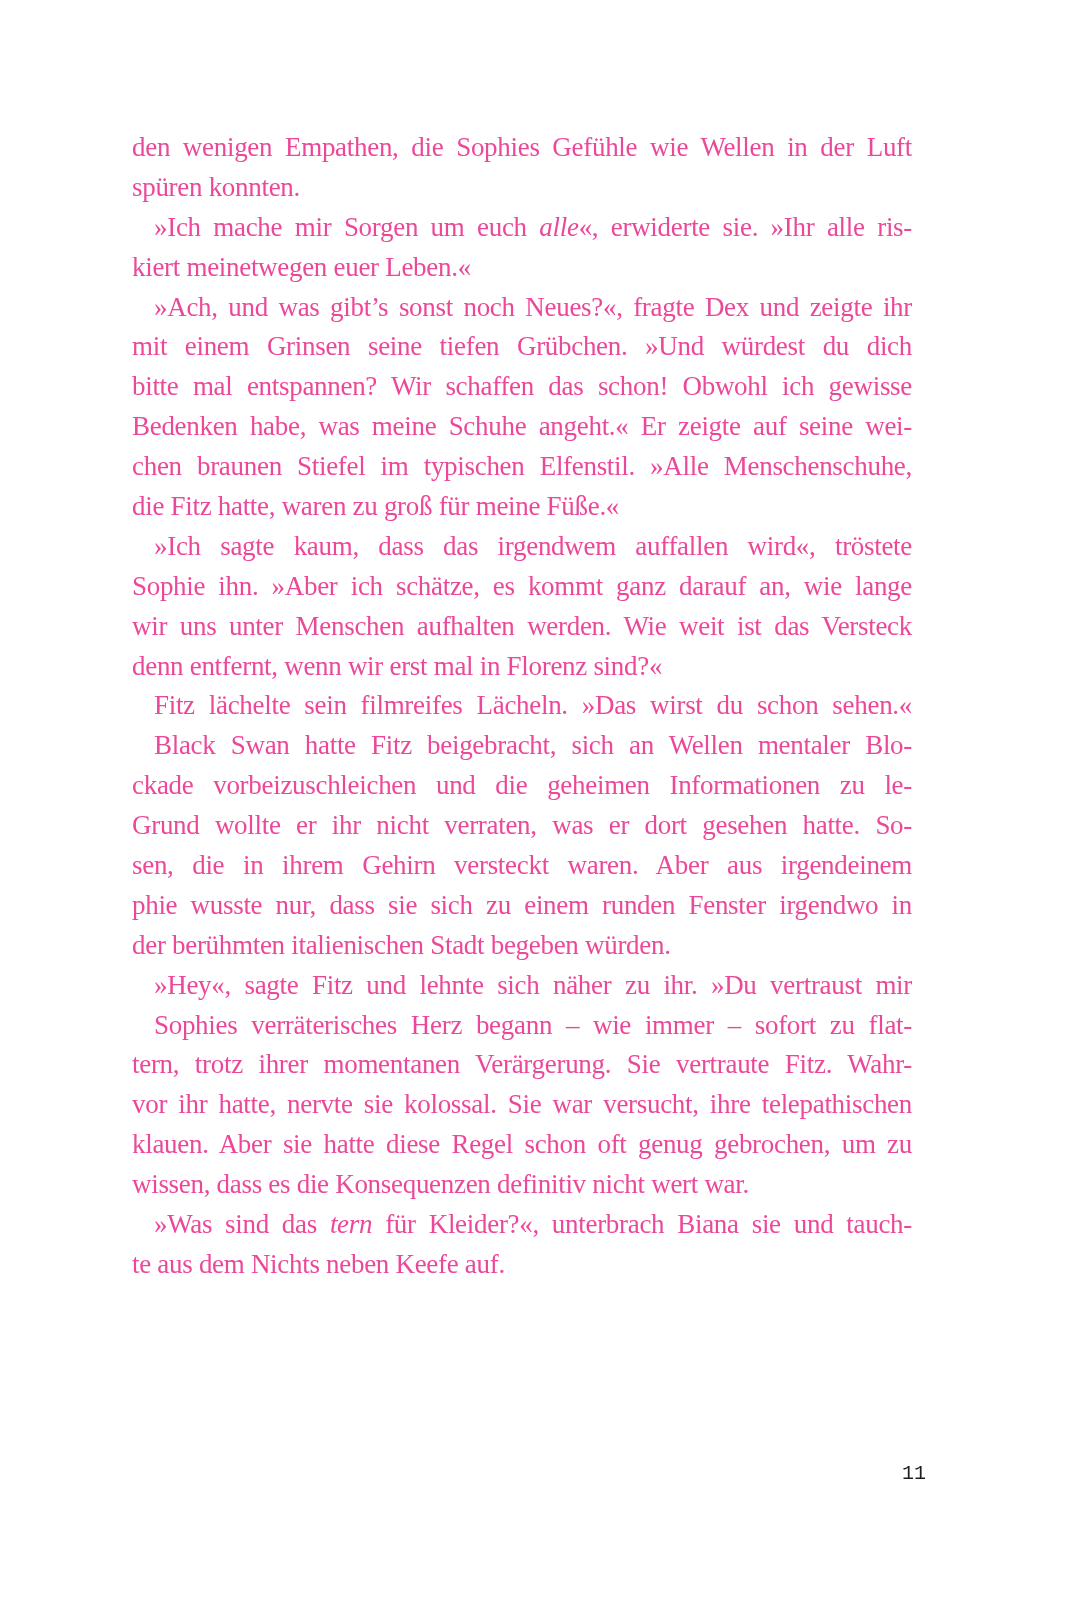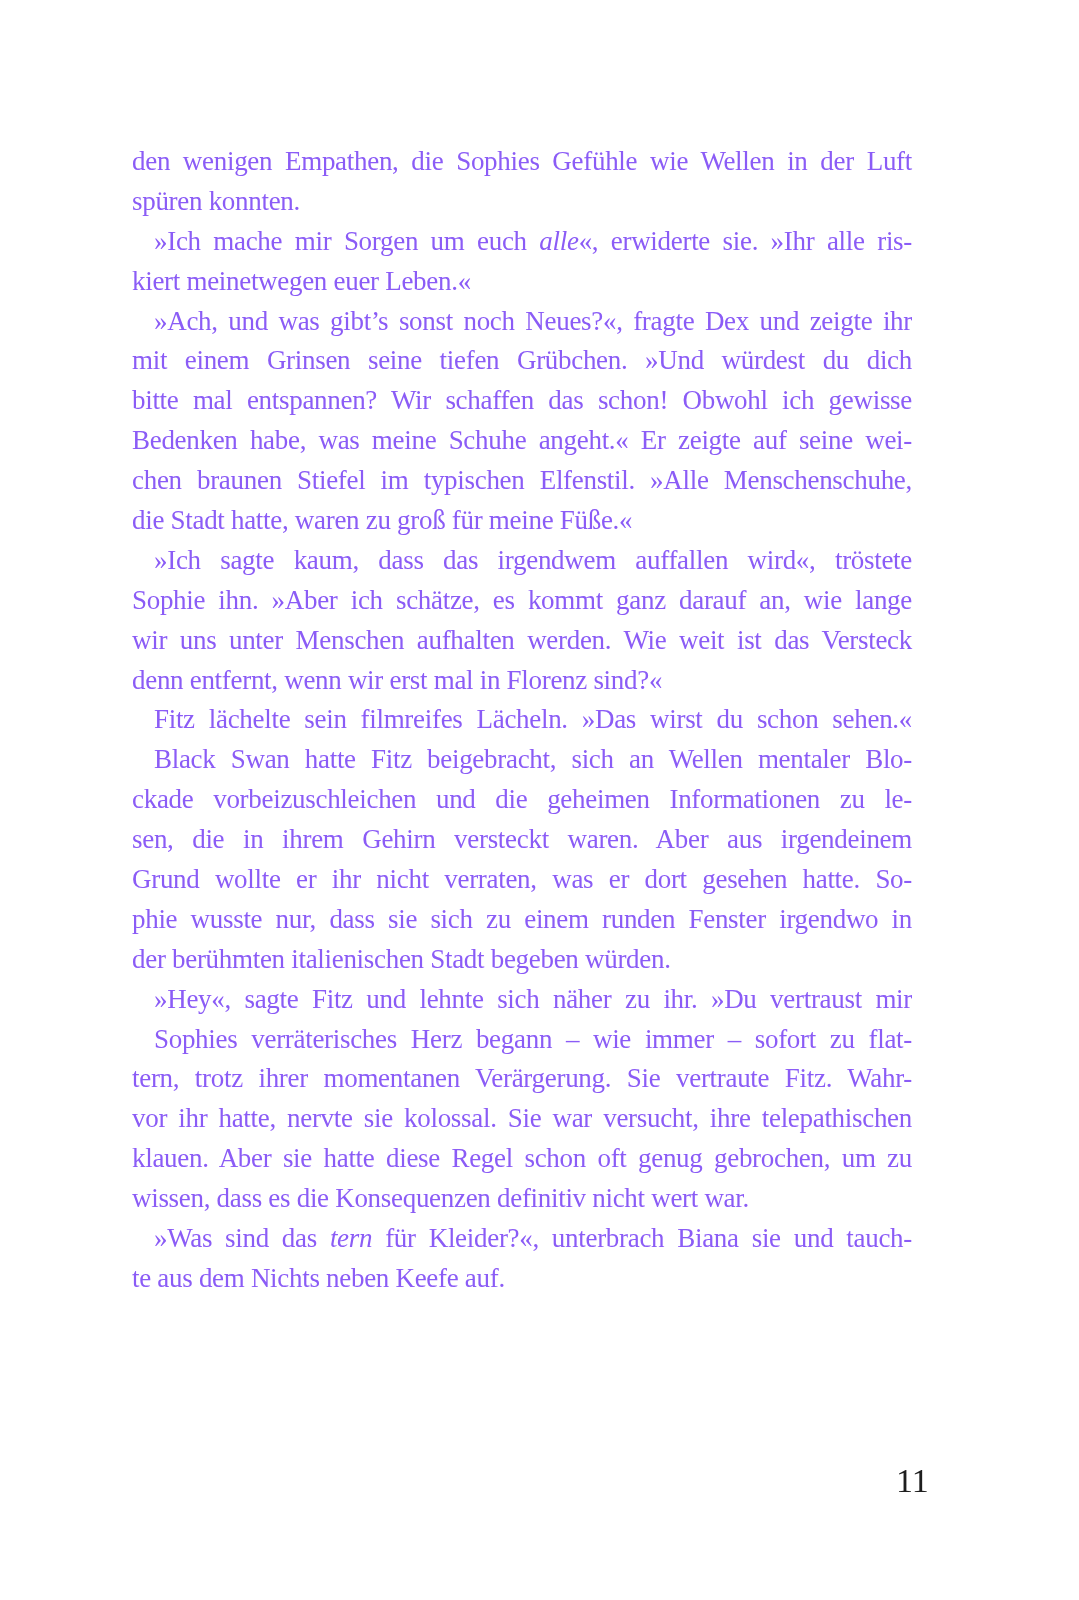--- a/index.html
+++ b/index.html
@@ -1,71 +1,71 @@
 <!DOCTYPE html>
 <html><head>
 <meta charset="utf-8">
 <style>
   html, body { margin: 0; padding: 0; background: #ffffff; }
   body { width: 1079px; height: 1600px; position: relative; overflow: hidden; }
   .page {
     position: absolute;
     left: 132px;
-    top: 142px;
+    top: 128px;
     width: 780px;
     font-family: "Liberation Serif", "DejaVu Serif", serif;
     font-size: 27px;
     line-height: 39.9px;
-    color: #8b5cf6;
+    color: #ec4899;
   }
   .line {
     display: block;
     height: 39.9px;
     white-space: nowrap;
     text-align: justify;
     text-align-last: justify;
     letter-spacing: -0.3px;
   }
   .line.last { text-align-last: left; }
   .line.indent { padding-left: 22px; }
   .line i { font-style: italic; }
   .page-number {
     position: absolute;
     left: 896px;
     top: 1462px;
     width: 30px;
     text-align: right;
-    font-family: Liberation Serif, serif;
-    font-size: 34px;
+    font-family: Liberation Mono, monospace;
+    font-size: 20px;
     color: #1e1e1e;
   }
 </style>
 </head>
 <body>
 
 <div class="page">
   <span class="line">den wenigen Empathen, die Sophies Gefühle wie Wellen in der Luft</span>
   <span class="line last">spüren konnten.</span>
   <span class="line indent"><span>»Ich mache mir Sorgen um euch </span><i>alle</i><span>«, erwiderte sie. »Ihr alle ris-</span></span>
   <span class="line last">kiert meinetwegen euer Leben.«</span>
   <span class="line indent">»Ach, und was gibt’s sonst noch Neues?«, fragte Dex und zeigte ihr</span>
   <span class="line">mit einem Grinsen seine tiefen Grübchen. »Und würdest du dich</span>
   <span class="line">bitte mal entspannen? Wir schaffen das schon! Obwohl ich gewisse</span>
   <span class="line">Bedenken habe, was meine Schuhe angeht.« Er zeigte auf seine wei-</span>
   <span class="line">chen braunen Stiefel im typischen Elfenstil. »Alle Menschenschuhe,</span>
-  <span class="line last">die Stadt hatte, waren zu groß für meine Füße.«</span>
+  <span class="line last">die Fitz hatte, waren zu groß für meine Füße.«</span>
   <span class="line indent">»Ich sagte kaum, dass das irgendwem auffallen wird«, tröstete</span>
   <span class="line">Sophie ihn. »Aber ich schätze, es kommt ganz darauf an, wie lange</span>
   <span class="line">wir uns unter Menschen aufhalten werden. Wie weit ist das Versteck</span>
   <span class="line last">denn entfernt, wenn wir erst mal in Florenz sind?«</span>
   <span class="line indent">Fitz lächelte sein filmreifes Lächeln. »Das wirst du schon sehen.«</span>
   <span class="line indent">Black Swan hatte Fitz beigebracht, sich an Wellen mentaler Blo-</span>
   <span class="line">ckade vorbeizuschleichen und die geheimen Informationen zu le-</span>
+  <span class="line">Grund wollte er ihr nicht verraten, was er dort gesehen hatte. So-</span>
   <span class="line">sen, die in ihrem Gehirn versteckt waren. Aber aus irgendeinem</span>
-  <span class="line">Grund wollte er ihr nicht verraten, was er dort gesehen hatte. So-</span>
   <span class="line">phie wusste nur, dass sie sich zu einem runden Fenster irgendwo in</span>
   <span class="line last">der berühmten italienischen Stadt begeben würden.</span>
   <span class="line indent">»Hey«, sagte Fitz und lehnte sich näher zu ihr. »Du vertraust mir</span>
   <span class="line indent">Sophies verräterisches Herz begann – wie immer – sofort zu flat-</span>
   <span class="line">tern, trotz ihrer momentanen Verärgerung. Sie vertraute Fitz. Wahr-</span>
   <span class="line">vor ihr hatte, nervte sie kolossal. Sie war versucht, ihre telepathischen</span>
   <span class="line">klauen. Aber sie hatte diese Regel schon oft genug gebrochen, um zu</span>
   <span class="line last">wissen, dass es die Konsequenzen definitiv nicht wert war.</span>
   <span class="line indent"><span>»Was sind das </span><i>tern</i><span> für Kleider?«, unterbrach Biana sie und tauch-</span></span>
   <span class="line last">te aus dem Nichts neben Keefe auf.</span>

